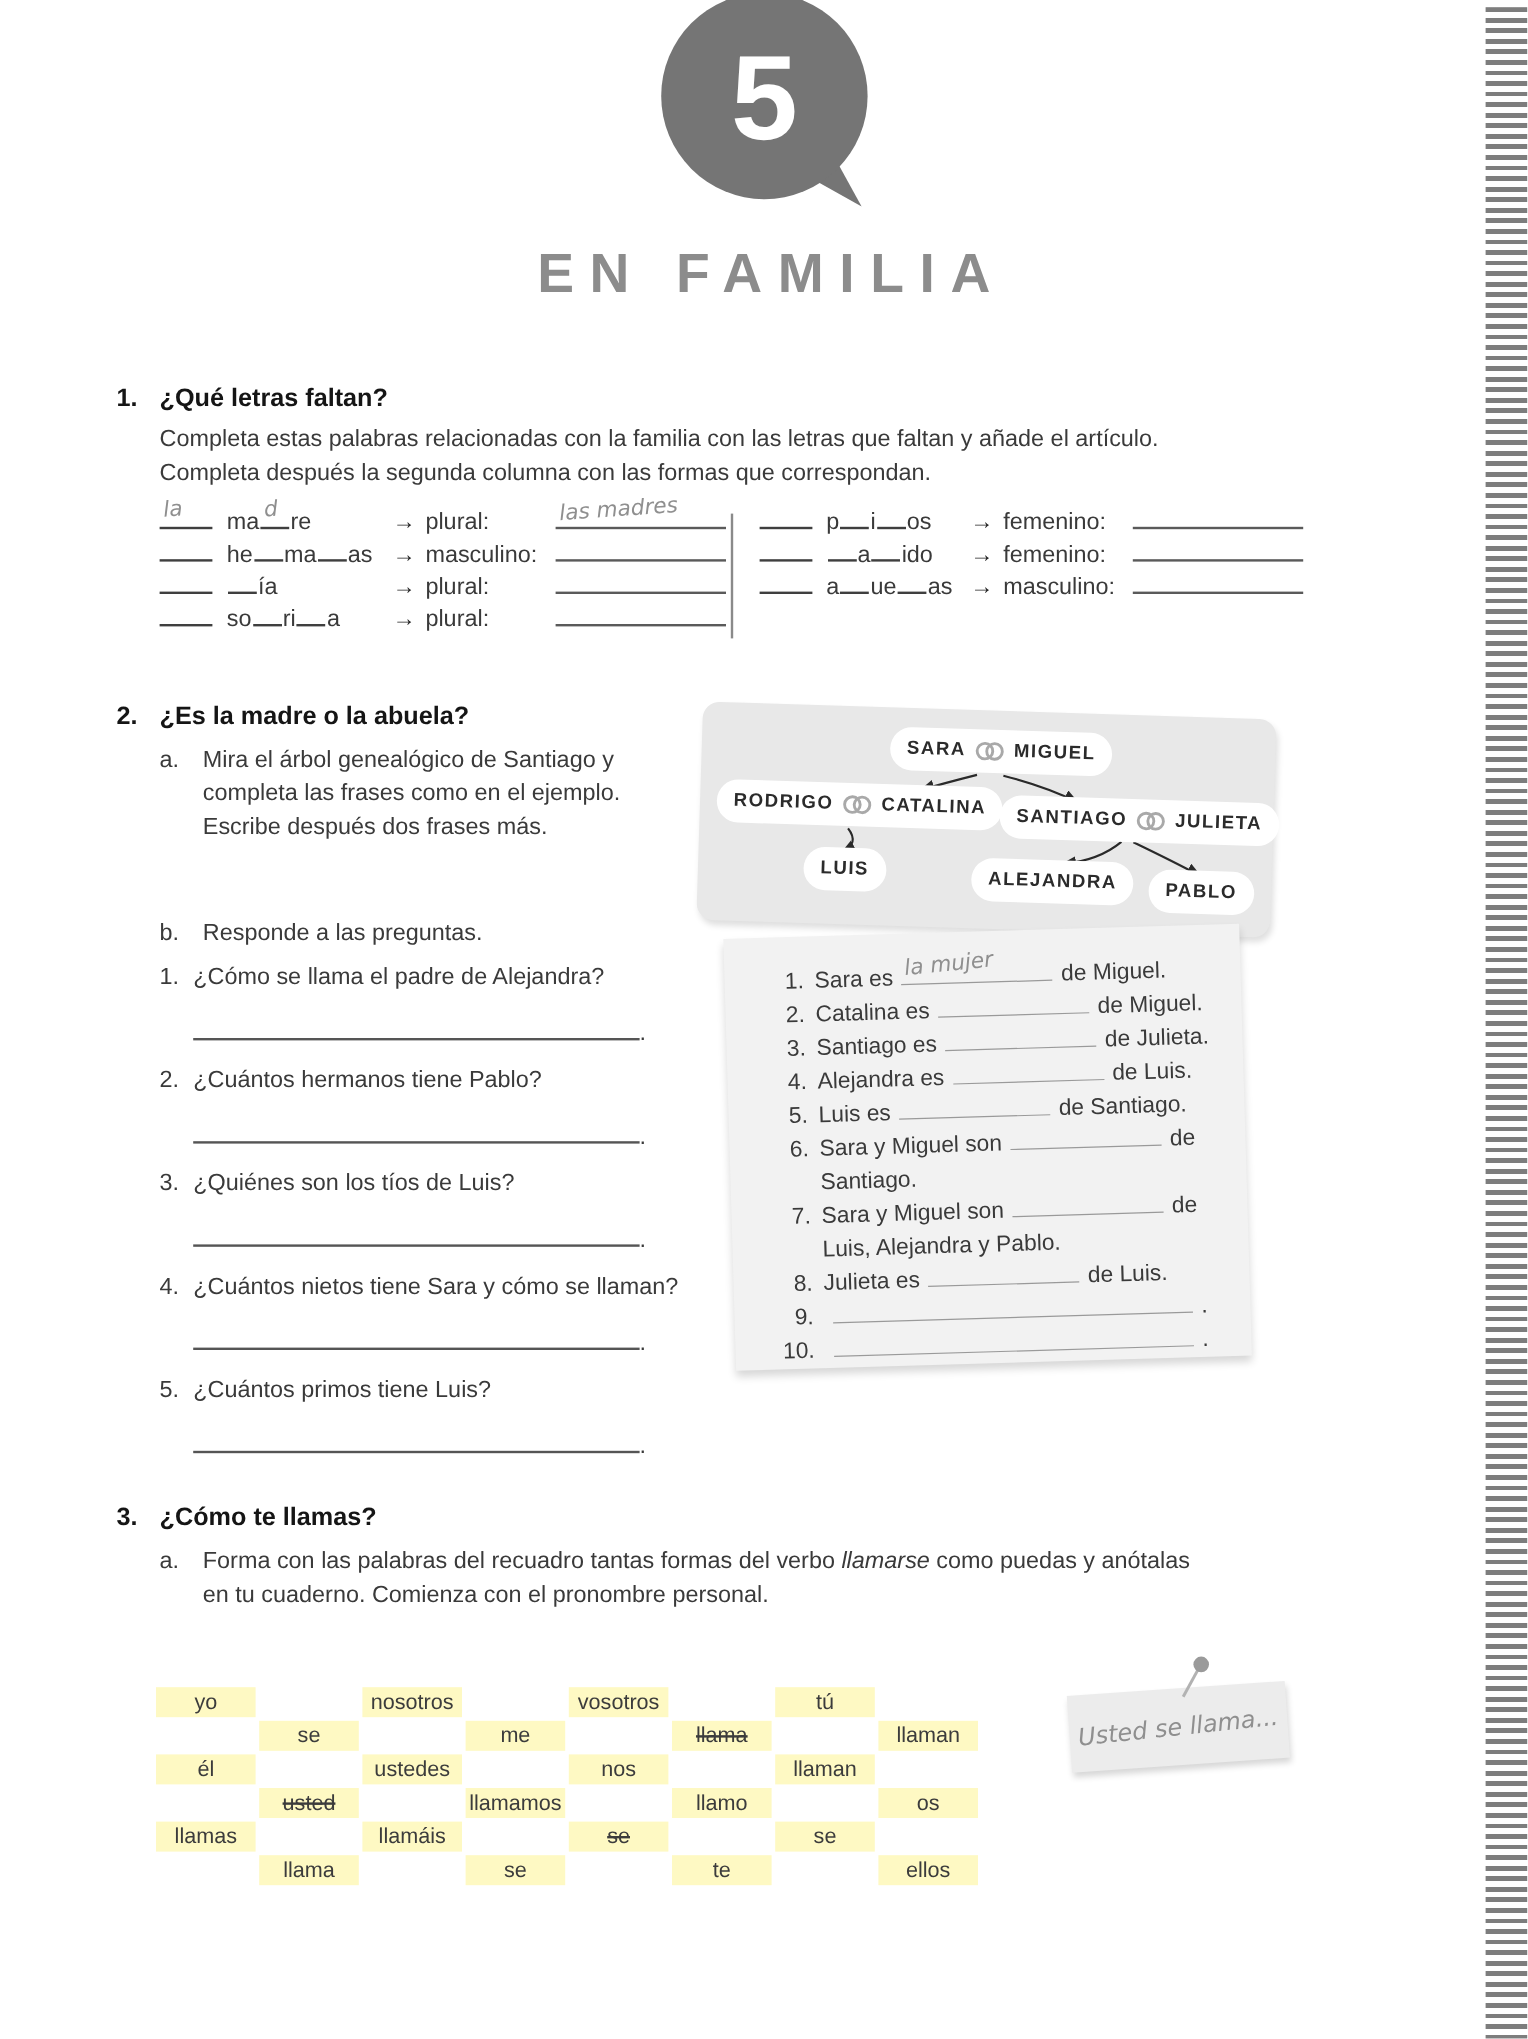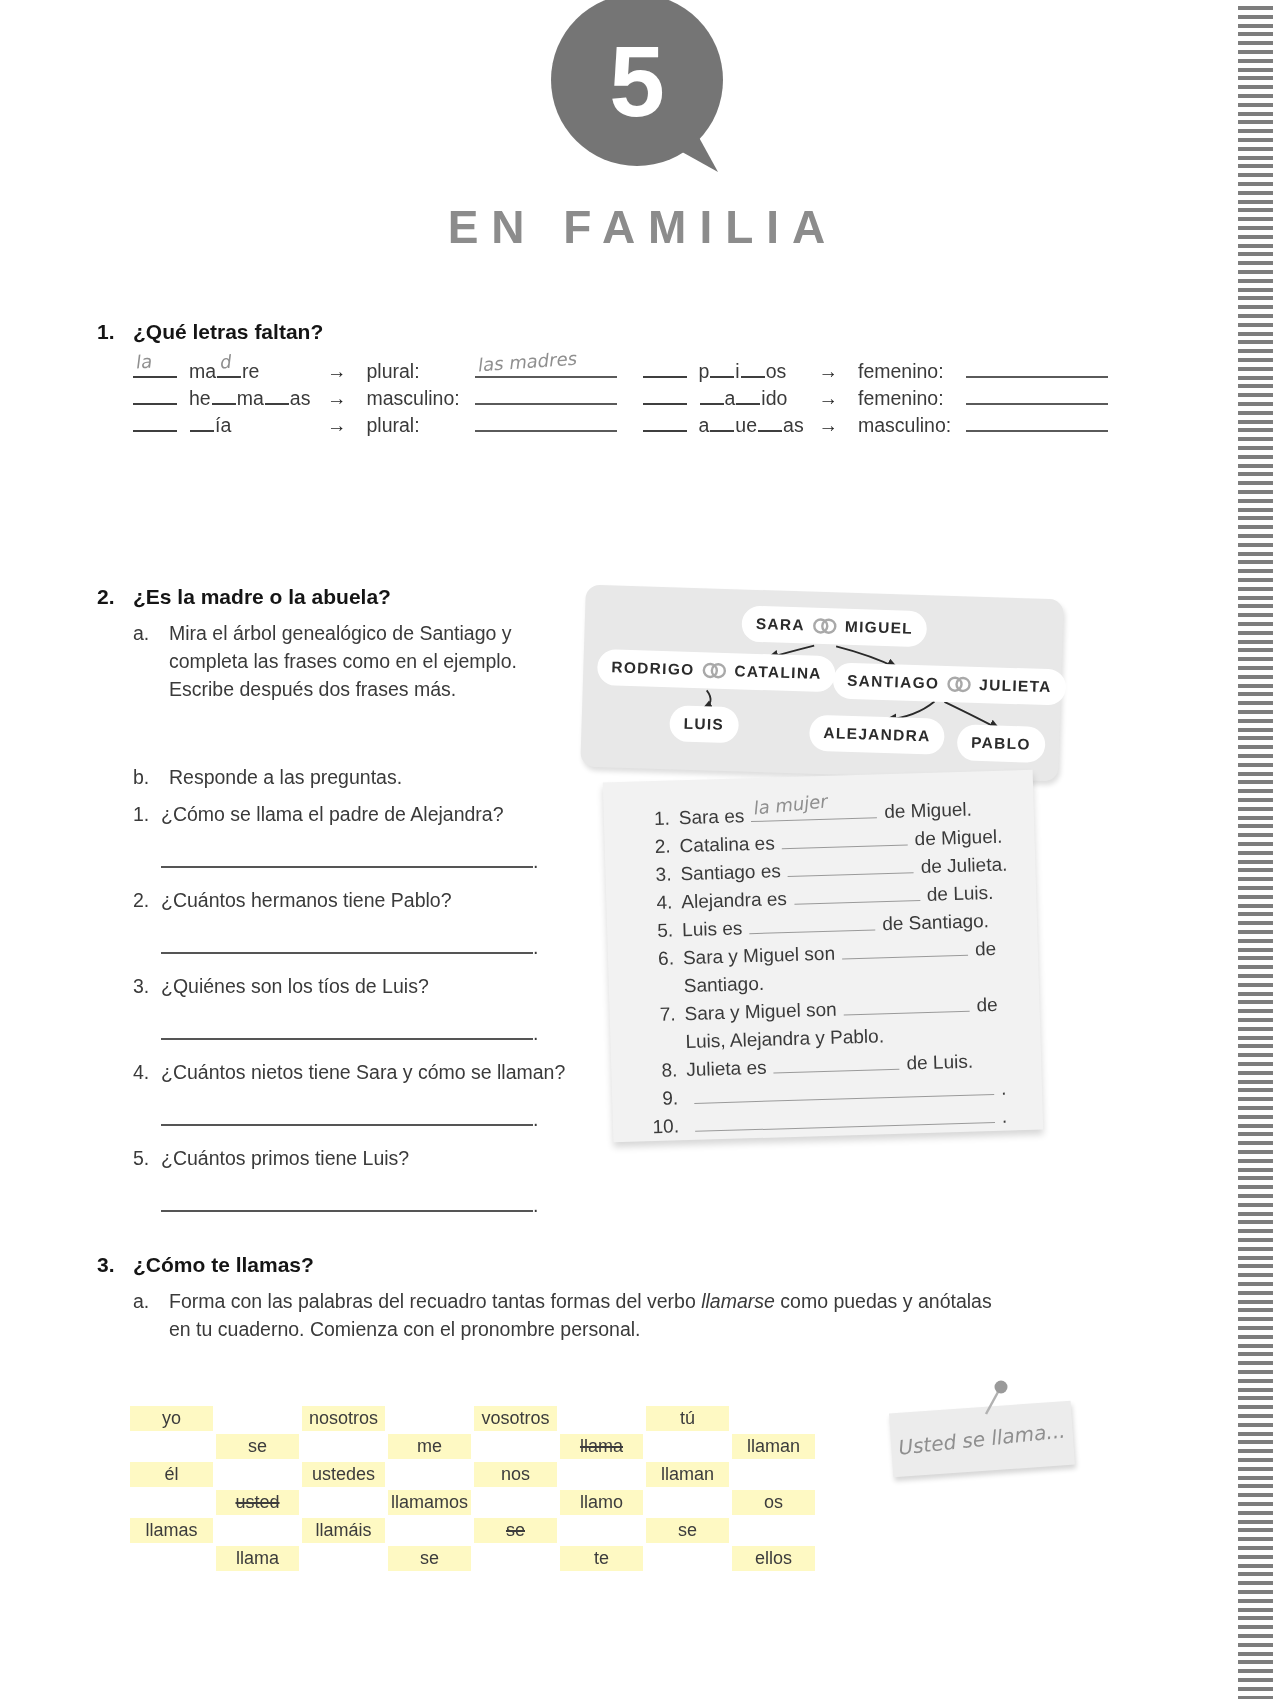--- a/index.html
+++ b/index.html
@@ -23,21 +23,21 @@
   .wcol{display:flex;flex-direction:column;}
   .wrow{line-height:27px;height:27px;white-space:nowrap;font-size:19.5px;}
   .vdivider{width:2px;background:#8a8a8a;margin:6px 22px 0 4px;height:104px;}
   .art{display:inline-block;width:44px;height:2px;border-bottom:2px solid #3f3f3f;
        position:relative;margin-right:12px;}
   .gap{display:inline-block;width:24px;height:2px;border-bottom:2px solid #3f3f3f;
        position:relative;margin:0 1px;}
   .wword{display:inline-block;}
   .wword-l{width:138px;} .wword-r{width:120px;}
   .warrow{display:inline-block;margin:0 8px 0 0;color:#222;}
-  .wlabel{display:inline-block;width:102px;margin-left:12px;}
+  .wlabel{display:inline-block;width:102px;}
   .ansline{display:inline-block;width:142px;height:2px;border-bottom:2px solid #5a5a5a;
            position:relative;margin-left:6px;}
   .hand{font-family:"DejaVu Sans",sans-serif;font-style:italic;color:#8f8f8f;}
   .hl{position:absolute;left:3px;bottom:1px;font-size:18px;transform:rotate(-4deg);white-space:nowrap;}
   
   .q{margin-top:10px;}
   .q-line{display:flex;font-size:19.5px;line-height:27px;}
   .q-num{width:28px;}
   .q-ans{display:flex;align-items:baseline;margin:22px 0 14px 28px;font-size:19.5px;}
   .q-ansline{display:inline-block;width:372px;border-bottom:2px solid #555;height:2px;}
@@ -89,25 +89,30 @@
     <text x="100" y="116" text-anchor="middle" font-size="100" font-weight="bold" fill="#ffffff">5</text>
   </svg>
 
   <div class="page-title">EN FAMILIA</div>
 
   <div class="ex" style="top:320px;width:1010px;">
     <div class="ex-head">
       <span class="ex-num">1.</span>
       <span>¿Qué letras faltan?</span>
     </div>
+    <div class="ex-body" style="margin-top:8px;max-width:968px;">
+      <div>Completa estas palabras relacionadas con la familia con las letras que faltan y añade el artículo.</div>
+      <div>Completa después la segunda columna con las formas que correspondan.</div>
+    </div>
     <div class="word-grid">
       <div class="wcol" id="ex1-left">
           <div class="wrow"><span class="art"><span class="hl hand">la</span></span><span class="wword wword-l"><span>ma</span><span class="gap"><span class="hl hand">d</span></span><span>re</span></span><span class="warrow">→</span><span class="wlabel">plural:</span><span class="ansline"><span class="hl hand">las madres</span></span></div>
           <div class="wrow"><span class="art"></span><span class="wword wword-l"><span>he</span><span class="gap"></span><span>ma</span><span class="gap"></span><span>as</span></span><span class="warrow">→</span><span class="wlabel">masculino:</span><span class="ansline"></span></div>
           <div class="wrow"><span class="art"></span><span class="wword wword-l"><span class="gap"></span><span>ía</span></span><span class="warrow">→</span><span class="wlabel">plural:</span><span class="ansline"></span></div>
+          <div class="wrow"><span class="art"></span><span class="wword wword-l"><span>so</span><span class="gap"></span><span>ri</span><span class="gap"></span><span>a</span></span><span class="warrow">→</span><span class="wlabel">plural:</span><span class="ansline"></span></div>
         </div>
       <div class="vdivider"></div>
       <div class="wcol" id="ex1-right">
           <div class="wrow"><span class="art"></span><span class="wword wword-r"><span>p</span><span class="gap"></span><span>i</span><span class="gap"></span><span>os</span></span><span class="warrow">→</span><span class="wlabel">femenino:</span><span class="ansline"></span></div>
           <div class="wrow"><span class="art"></span><span class="wword wword-r"><span class="gap"></span><span>a</span><span class="gap"></span><span>ido</span></span><span class="warrow">→</span><span class="wlabel">femenino:</span><span class="ansline"></span></div>
           <div class="wrow"><span class="art"></span><span class="wword wword-r"><span>a</span><span class="gap"></span><span>ue</span><span class="gap"></span><span>as</span></span><span class="warrow">→</span><span class="wlabel">masculino:</span><span class="ansline"></span></div>
         </div>
     </div>
   </div>
 

